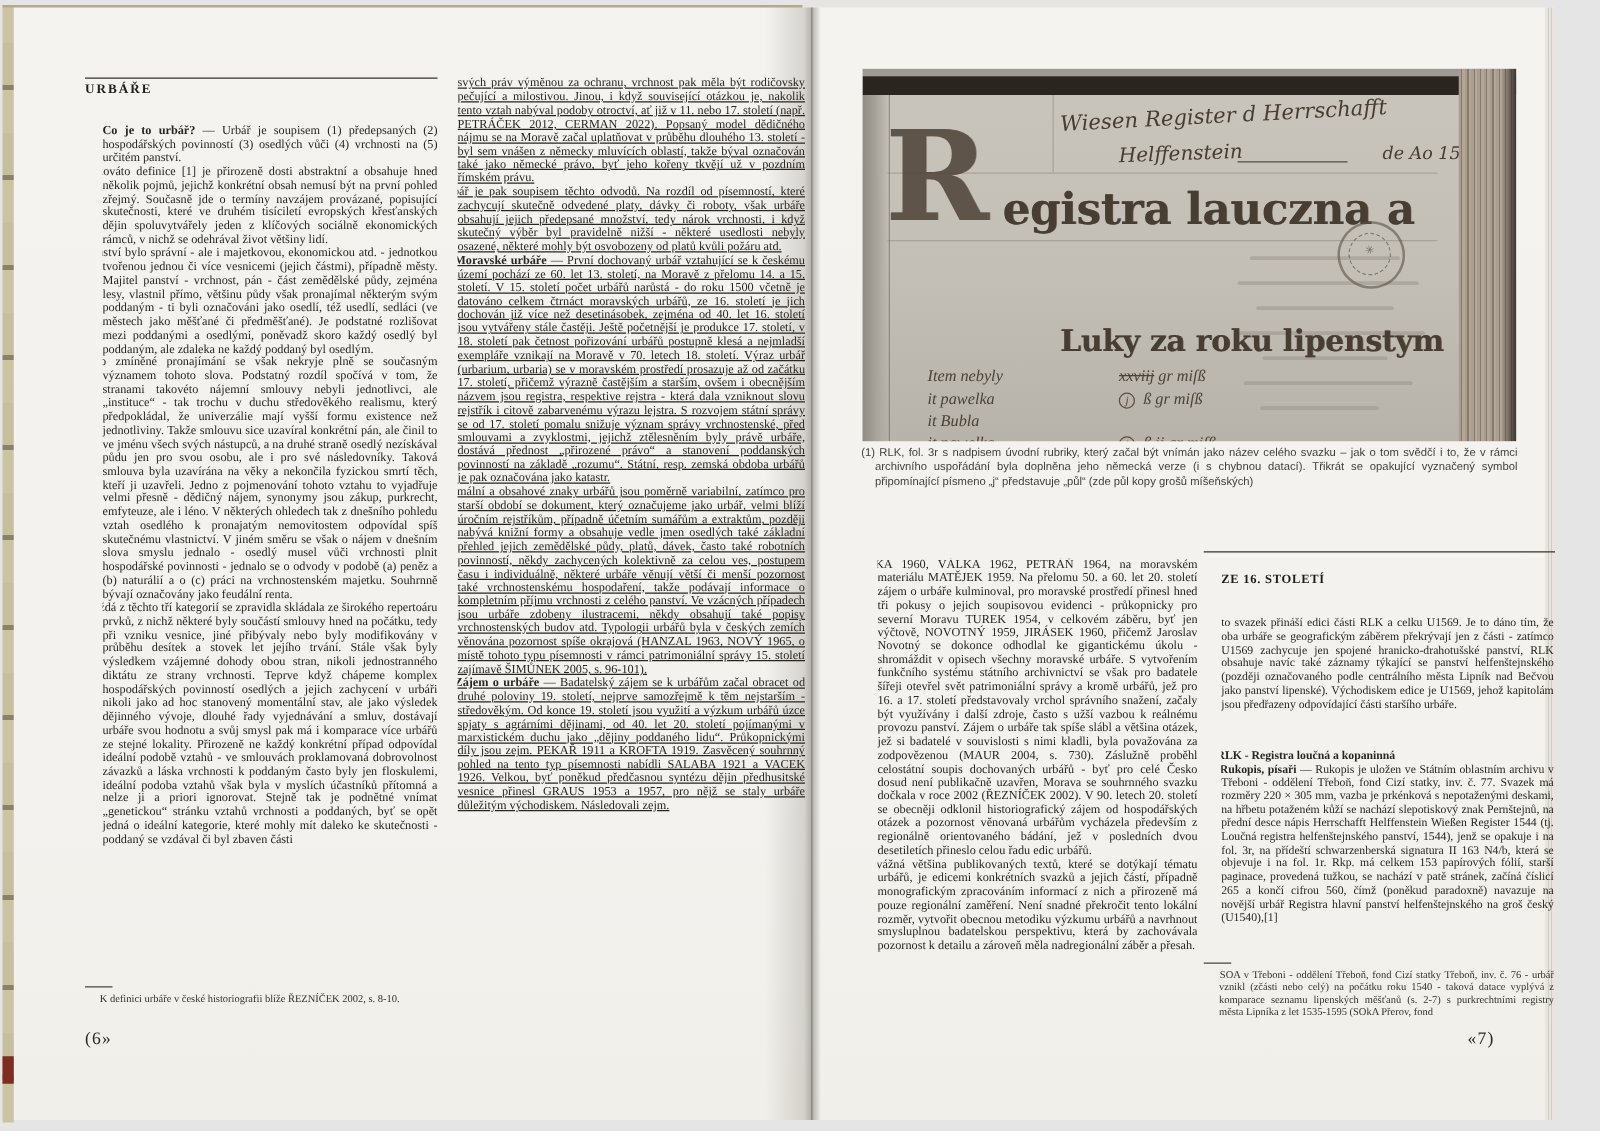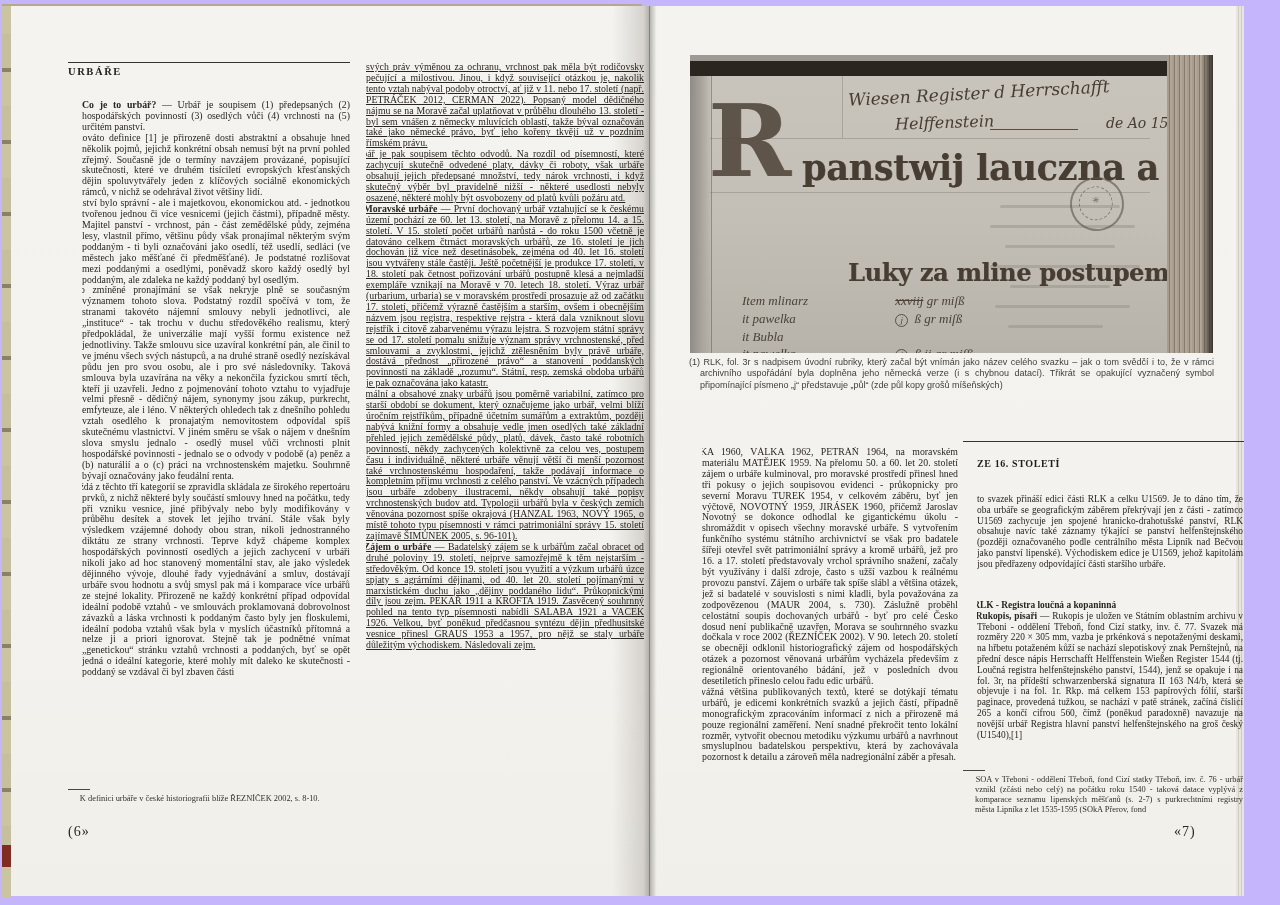--- a/index.html
+++ b/index.html
@@ -1,16 +1,16 @@
 <!DOCTYPE html>
 <html><head>
 <meta charset="utf-8">
 <style>
   html,body{margin:0;padding:0;background:#050505;}
-  #stage{position:relative;width:1280px;height:905px;background:#c4b5fd;overflow:hidden;
+  #stage{position:relative;width:1280px;height:905px;background:#e5e5e5;overflow:hidden;
          font-family:"Liberation Serif","DejaVu Serif",serif;}
   
   #pages{position:absolute;left:10px;top:6px;width:1234px;height:890px;
          background:linear-gradient(180deg,#f5f3ef 0%,#f4f2ee 70%,#f1efe9 100%);}
   #spine-sliver{position:absolute;left:2px;top:4px;width:9px;height:894px;
     background:repeating-linear-gradient(0deg,#cbc4a2 0 34px,#8a8168 34px 38px,#c6bf9e 38px 72px);}
   #spine-red{position:absolute;left:2px;top:845px;width:9px;height:22px;background:#7e2d20;}
   #top-edge-line{position:absolute;left:2px;top:4px;width:640px;height:2px;background:#b7a88b;}
   #gutter{position:absolute;left:612px;top:6px;width:52px;height:890px;
     background:linear-gradient(90deg,rgba(0,0,0,0) 0%,rgba(105,100,94,.22) 60%,rgba(70,66,60,.38) 72%,rgba(0,0,0,0) 86%);}
@@ -114,25 +114,25 @@
     <div class="bleed" style="left:320px;top:230px;width:100px;"></div>
     <div class="bleed" style="left:305px;top:250px;width:135px;"></div>
     <div class="bleed" style="left:318px;top:270px;width:95px;"></div>
 
     <div class="ms ms-cursive" style="left:158px;top:28px;font-size:17px;transform:rotate(-3deg);">Wiesen Register d Herrschafft</div>
     <div class="ms ms-cursive" style="left:205px;top:58px;font-size:16px;transform:rotate(-2deg);">Helffenstein</div>
     <div id="flourish"></div>
     <div class="ms ms-cursive" style="left:416px;top:60px;font-size:14px;">de Ao 1599.</div>
 
     <div class="ms ms-black" style="left:18px;top:36px;font-size:100px;line-height:1;color:#50463b;opacity:.88;">R</div>
-    <div class="ms ms-black" style="left:112px;top:92px;font-size:35px;">panstwij lauczna a</div>
-    <div class="ms ms-black" style="left:158px;top:203px;font-size:24px;">Luky za mline postupem</div>
+    <div class="ms ms-black" style="left:112px;top:92px;font-size:35px;">egistra lauczna a</div>
+    <div class="ms ms-black" style="left:158px;top:203px;font-size:24px;">Luky za roku lipenstym</div>
 
     <div class="ms-row" style="top:238px;">
-      <span class="ms-name">Item mlinarz</span>
+      <span class="ms-name">Item nebyly</span>
       <span class="ms-struck">xxviij</span>
       <span>gr miſß</span>
     </div>
     <div class="ms-row" style="top:256px;">
       <span class="ms-name">it pawelka</span>
       <span class="ms-circle">j</span>
       <span>ß gr miſß</span>
     </div>
     <div class="ms-row" style="top:274px;">
       <span class="ms-name">it Bubla</span>

